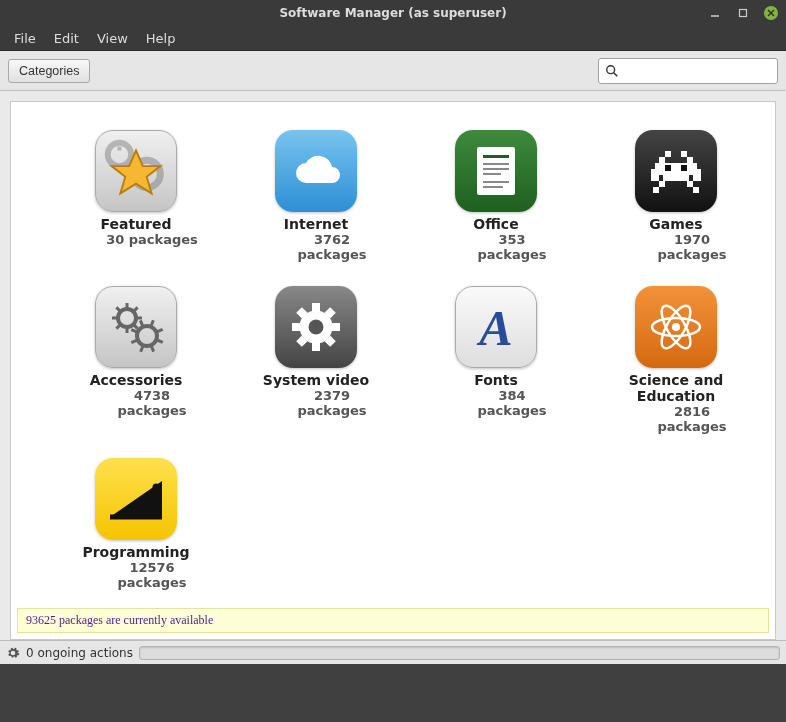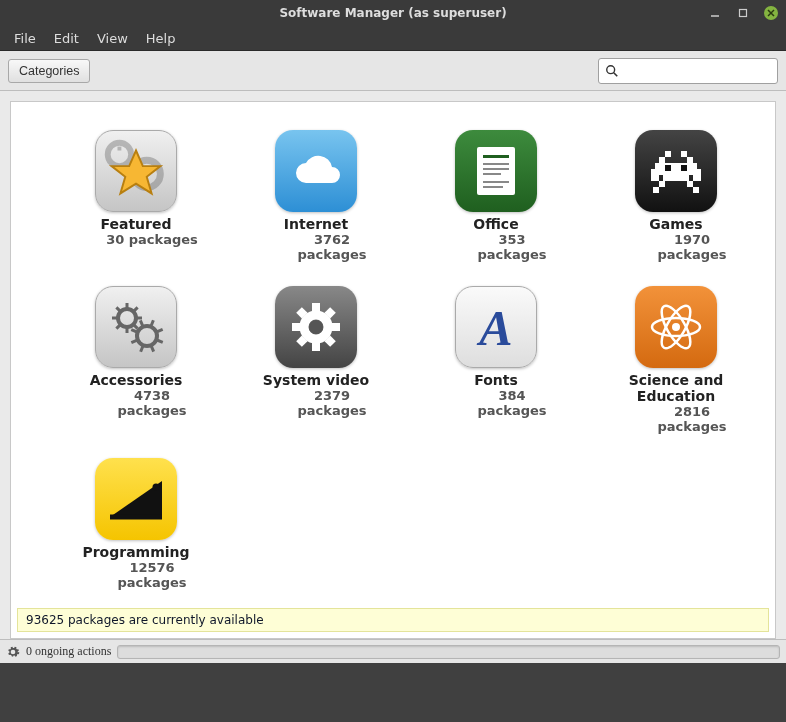--- a/index.html
+++ b/index.html
@@ -148,33 +148,33 @@
     font-size: 13px;
     color: #555;
     margin-left: 32px;
   }
   .statusbanner {
     margin: 8px 6px 6px 6px;
     background: #fefed6;
     border: 1px solid #e4e49a;
     padding: 4px 8px;
     font-size: 12px;
-    color: #0f172a;
+    color: #4c1d95;
+    font-family: Liberation Serif, serif;
   }
   .footer {
     height: 24px;
     background: #e6e6e6;
     border-top: 1px solid #bdbdbd;
     display: flex;
     align-items: center;
     padding: 0 6px;
     gap: 6px;
     font-size: 12px;
     color: #333;
-    font-family: Liberation Serif, serif;
   }
   .footer .progress {
     flex: 1;
     height: 14px;
     background: #ddd;
     border: 1px solid #b5b5b5;
     border-radius: 3px;
     box-shadow: inset 0 1px 2px rgba(0,0,0,0.15);
   }
   .footer .gear { color:#555; }

